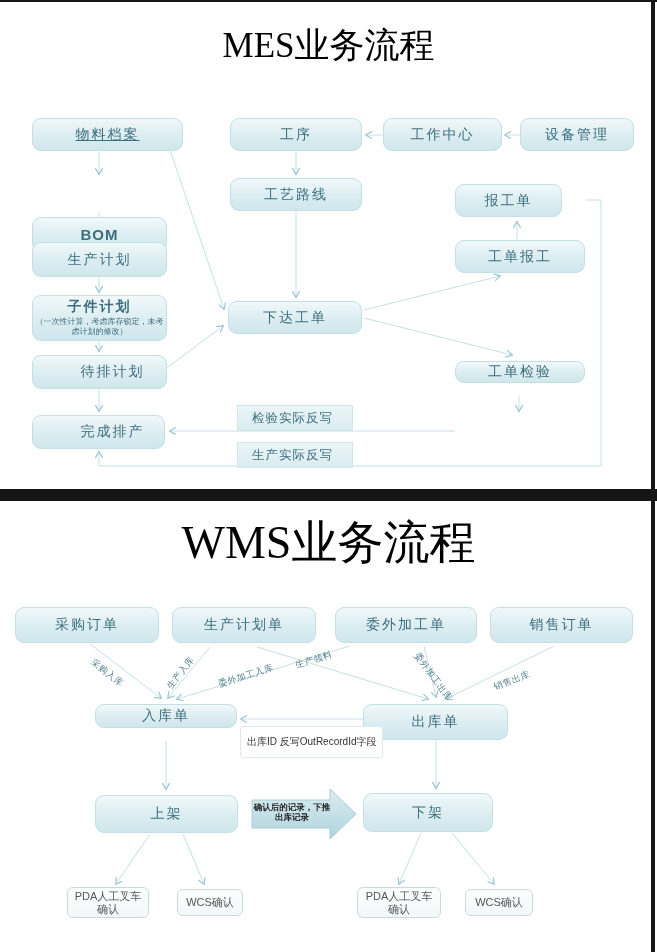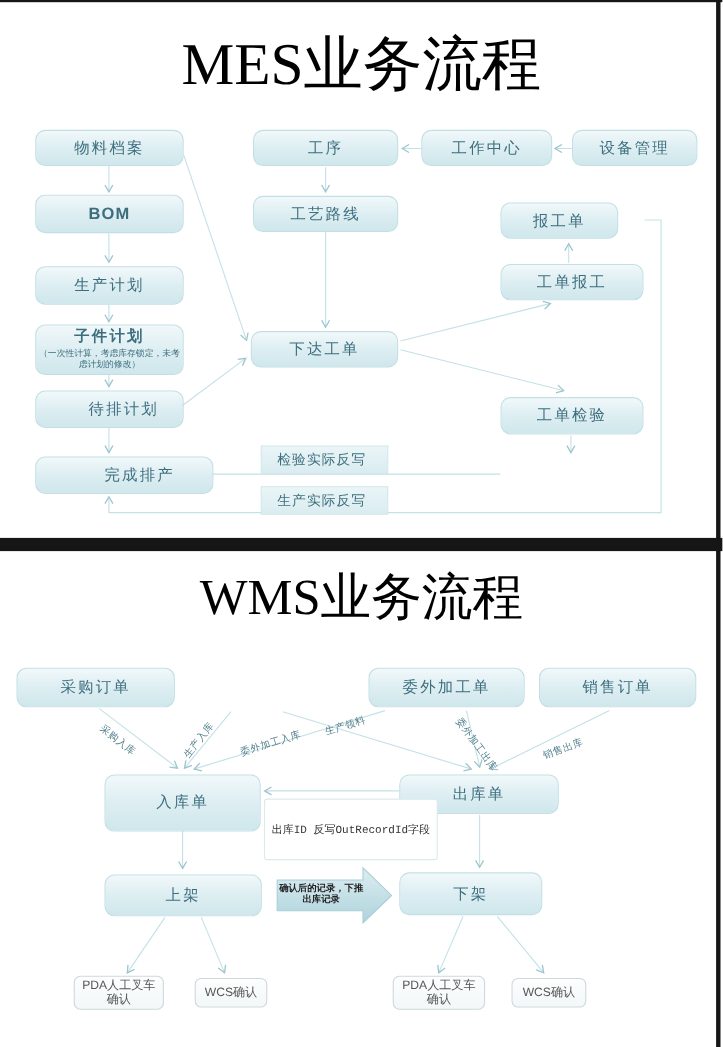--- a/index.html
+++ b/index.html
@@ -9,38 +9,38 @@
   .title{position:absolute;left:0;width:657px;text-align:center;color:#000;
          font-family:"Liberation Serif","DejaVu Serif",serif;font-weight:400;z-index:2;}
   .node{position:absolute;box-sizing:border-box;z-index:2;
         background:linear-gradient(180deg,#f1f8fa 0%,#ddeef2 50%,#cfe7ec 100%);
         border:1px solid #c2dfe5;border-radius:9px;
         display:flex;flex-direction:column;align-items:center;justify-content:center;
         color:#3d6e7e;font-family:"Liberation Serif","DejaVu Serif",serif;
         font-size:14px;letter-spacing:2px;text-align:center;}
   .node .main{line-height:1.1;font-weight:bold;}
   .node .note{font-size:8px;letter-spacing:0;line-height:10px;margin-top:2px;color:#3d6e7e;}
-  .sans{font-family:"Liberation Sans","DejaVu Sans",sans-serif;font-weight:bold;letter-spacing:1px;}
+  .sans{font-family:"Liberation Sans","DejaVu Sans",sans-serif;font-weight:bold;letter-spacing:1px;margin-top:40px;}
   .small-node{position:absolute;box-sizing:border-box;z-index:2;
         background:linear-gradient(180deg,#fdfefe,#f2f7f8);
         border:1px solid #ccd9dc;border-radius:6px;
         display:flex;align-items:center;justify-content:center;text-align:center;
         color:#555;font-size:11px;line-height:13px;letter-spacing:0;
         font-family:"Liberation Sans","DejaVu Sans",sans-serif;padding:1px 4px;}
   .label-box{position:absolute;box-sizing:border-box;z-index:2;
         background:linear-gradient(180deg,#eaf5f7,#daecf0);
         border:1px solid #cfe6ea;
         display:flex;align-items:center;padding-left:14px;
         color:#3d6e7e;font-family:Liberation Sans, sans-serif;
         font-size:12.5px;letter-spacing:1px;}
   .edge-label{position:absolute;z-index:3;white-space:nowrap;color:#54808d;
         font-family:"Liberation Serif","DejaVu Serif",serif;font-size:9px;letter-spacing:0.5px;}
   .id-label{position:absolute;z-index:3;white-space:nowrap;background:#ffffff;
-        border:1px solid #dde9ec;border-radius:3px;padding:20px 6px;
-        color:#333;font-size:10px;font-family:Liberation Mono, monospace;}
+        border:1px solid #dde9ec;border-radius:3px;padding:8px 6px;
+        color:#333;font-size:10px;font-family:Liberation Sans, sans-serif;}
   .arrow-text{position:absolute;z-index:3;text-align:center;color:#222;font-weight:bold;
         font-size:8.5px;line-height:10px;font-family:"Liberation Sans",sans-serif;}
   svg.lines{position:absolute;left:0;top:0;z-index:1;}
 </style>
 </head>
 <body>
 
 <div id="stage">
 
   <div class="frame" style="left:0;top:0;width:657px;height:2px;"></div>
@@ -87,51 +87,52 @@
       <path d="M166,741 L166,789"></path>
       <path d="M436,741 L436,788"></path>
       <path d="M150,834 L116,884"></path>
       <path d="M183,834 L204,884"></path>
       <path d="M421,833 L399,884"></path>
       <path d="M452,833 L494,884"></path>
     </g>
     <polygon points="252,800 330,800 330,789 356,814 330,839 330,828 252,828" fill="url(#ag)" stroke="#a9ced7" stroke-width="1"></polygon>
   </svg>
 
-  <div class="title" style="top:22px;font-size:54px;">MES业务流程</div>
+  <div class="title" style="top:22px;font-size:35px;">MES业务流程</div>
 
-  <div class="node" style="left:32px;top:118px;width:135px;height:33px;">物料档案</div>
+  <div class="node" style="left:32px;top:118px;width:151px;height:33px;text-decoration:underline;">物料档案</div>
   <div class="node sans" style="left:32px;top:177px;width:135px;height:35px;font-size:15px;">BOM</div>
   <div class="node" style="left:32px;top:242px;width:135px;height:35px;">生产计划</div>
   <div class="node" style="left:32px;top:295px;width:135px;height:46px;">
     <div class="main">子件计划</div>
     <div class="note">（一次性计算，考虑库存锁定，未考虑计划的修改）</div>
   </div>
   <div class="node" style="left:32px;top:355px;width:135px;height:34px;padding-left:26px;">待排计划</div>
-  <div class="node" style="left:32px;top:415px;width:162px;height:34px;padding-left:28px;">完成排产</div>
+  <div class="node" style="left:32px;top:415px;width:133px;height:34px;padding-left:28px;">完成排产</div>
 
   <div class="node" style="left:230px;top:118px;width:132px;height:33px;">工序</div>
   <div class="node" style="left:383px;top:118px;width:119px;height:33px;">工作中心</div>
   <div class="node" style="left:230px;top:178px;width:132px;height:33px;">工艺路线</div>
   <div class="node" style="left:520px;top:118px;width:114px;height:33px;">设备管理</div>
   <div class="node" style="left:228px;top:301px;width:134px;height:33px;">下达工单</div>
   <div class="node" style="left:455px;top:184px;width:107px;height:33px;font-family:Liberation Serif, serif;">报工单</div>
   <div class="node" style="left:455px;top:240px;width:130px;height:33px;">工单报工</div>
-  <div class="node" style="left:455px;top:361px;width:130px;height:34px;">工单检验</div>
+  <div class="node" style="left:455px;top:361px;width:130px;height:22px;">工单检验</div>
 
   <div class="label-box" style="left:237px;top:405px;width:116px;height:26px;">检验实际反写</div>
   <div class="label-box" style="left:237px;top:442px;width:116px;height:26px;">生产实际反写</div>
 
   <div class="title" style="top:512px;font-size:46px;">WMS业务流程</div>
 
   <div class="node" style="left:15px;top:607px;width:144px;height:36px;">采购订单</div>
+  <div class="node" style="left:172px;top:607px;width:144px;height:36px;">生产计划单</div>
   <div class="node" style="left:335px;top:607px;width:142px;height:36px;">委外加工单</div>
   <div class="node" style="left:490px;top:607px;width:143px;height:36px;">销售订单</div>
 
-  <div class="node" style="left:95px;top:704px;width:142px;height:52px;">入库单</div>
+  <div class="node" style="left:95px;top:704px;width:142px;height:24px;">入库单</div>
   <div class="node" style="left:363px;top:704px;width:145px;height:36px;">出库单</div>
 
   <div class="node" style="left:95px;top:795px;width:143px;height:38px;">上架</div>
   <div class="node" style="left:363px;top:793px;width:130px;height:39px;">下架</div>
 
   <div class="small-node" style="left:67px;top:887px;width:82px;height:31px;">PDA人工叉车确认</div>
   <div class="small-node" style="left:177px;top:889px;width:66px;height:27px;">WCS确认</div>
   <div class="small-node" style="left:357px;top:887px;width:84px;height:31px;">PDA人工叉车确认</div>
   <div class="small-node" style="left:465px;top:889px;width:68px;height:27px;">WCS确认</div>
 

